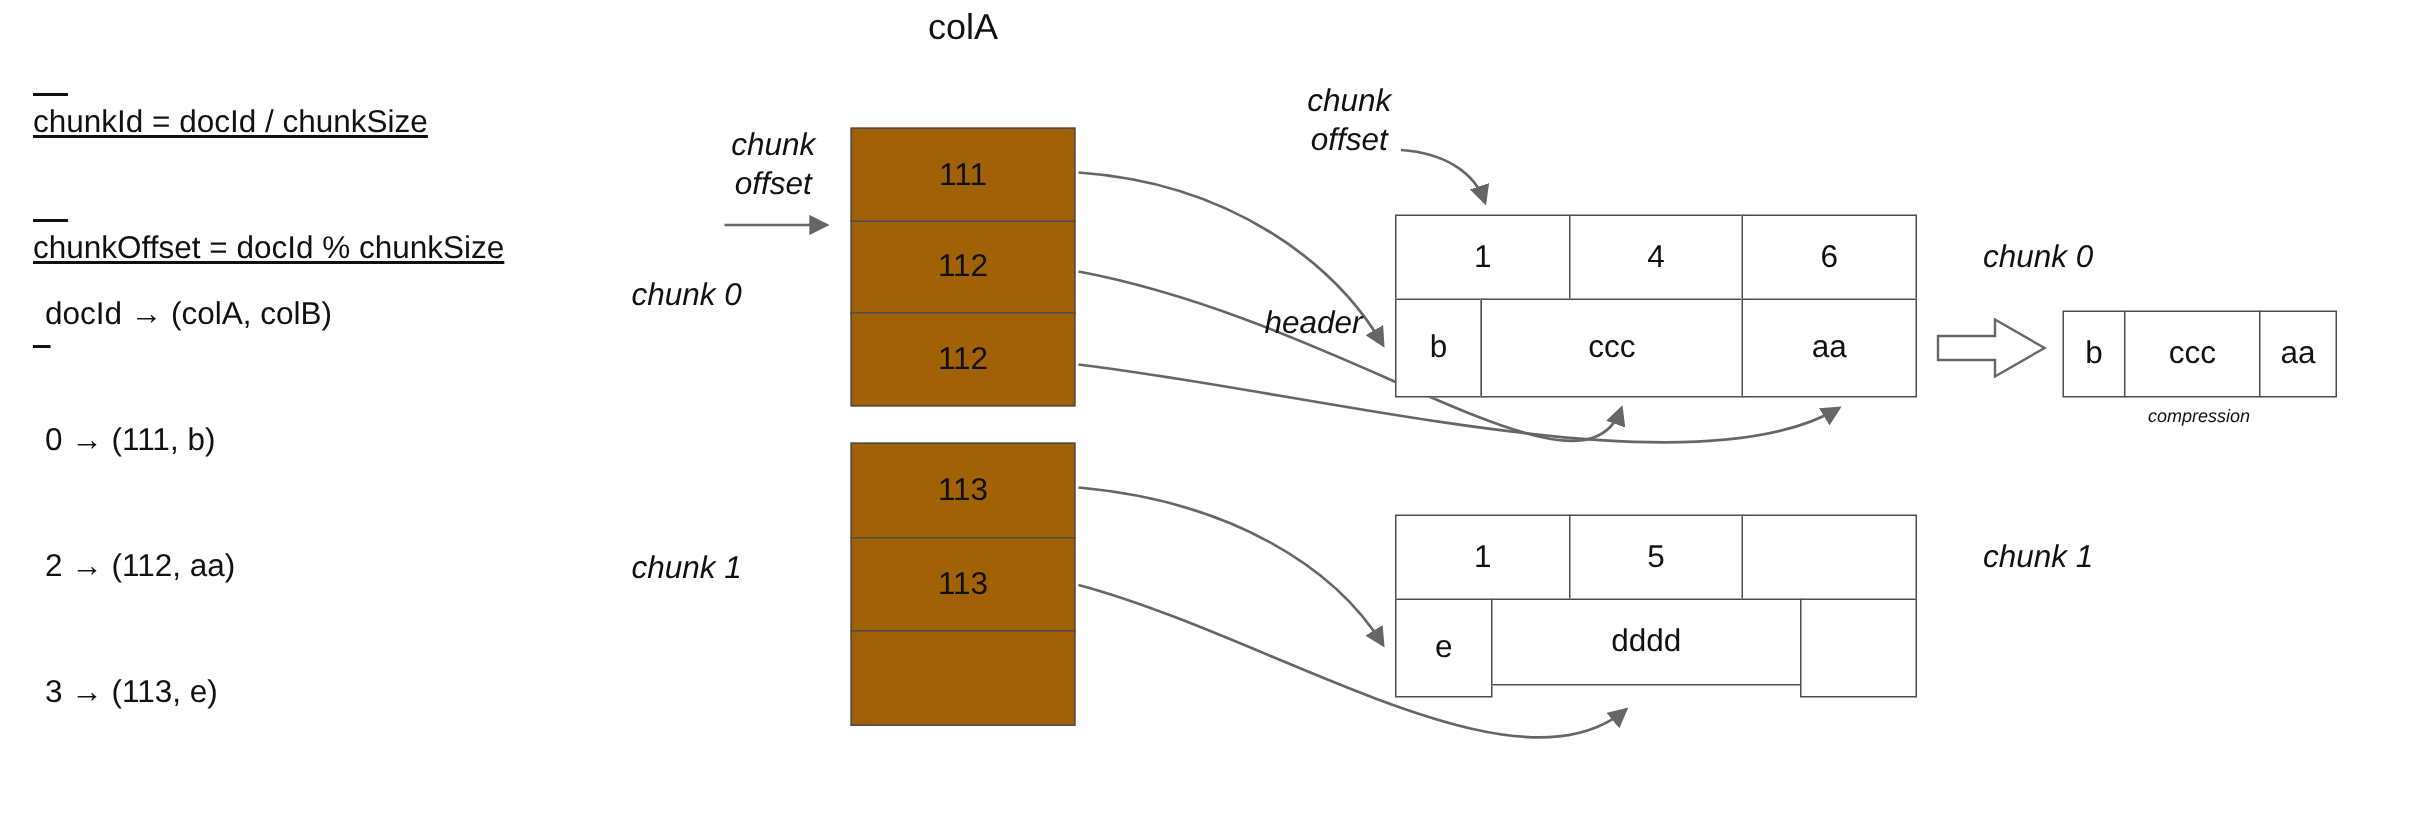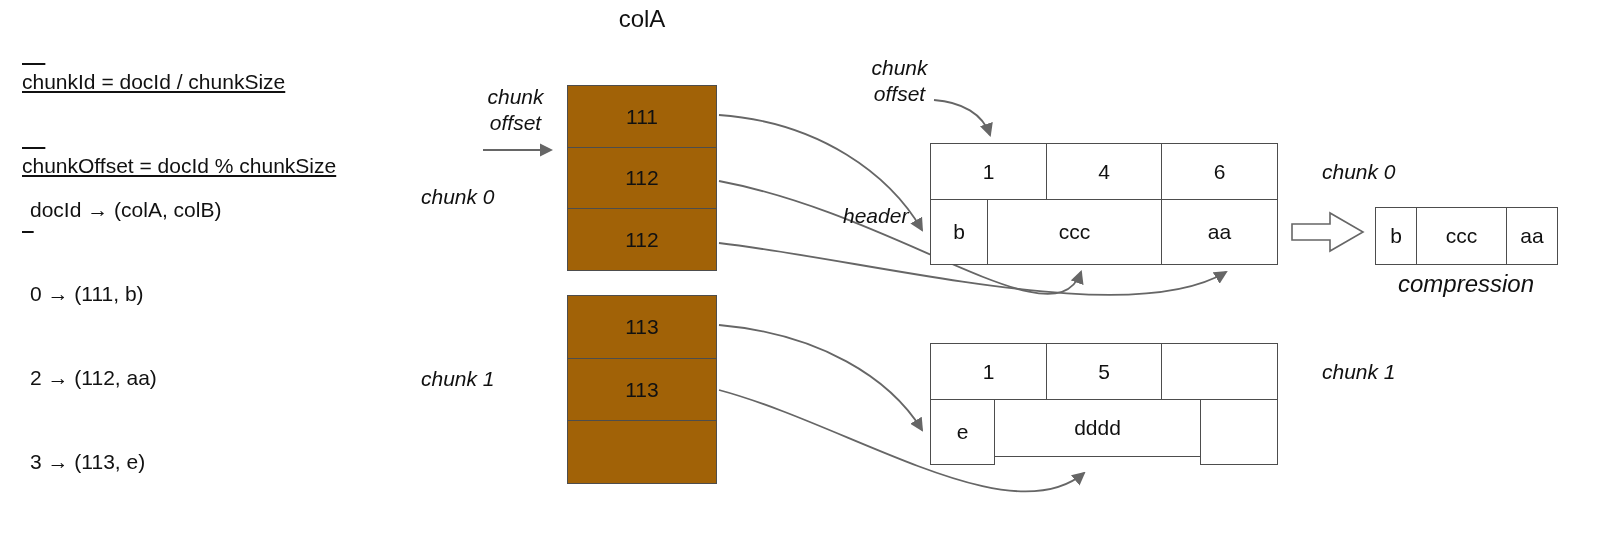--- a/index.html
+++ b/index.html
@@ -131,21 +131,21 @@
     <div class="cell pink" style="width:117px; height:66px;">aa</div>
   </div>
 
   <div class="abs lbl" style="left:1322px; top:160px;">chunk 0</div>
 
   <div class="hrow" style="left:1375px; top:207px;">
     <div class="cell" style="width:42px; height:58px;">b</div>
     <div class="cell pink" style="width:92px; height:58px;">ccc</div>
     <div class="cell pink" style="width:52px; height:58px;">aa</div>
   </div>
-  <div class="abs lbl center" style="left:1371px; top:270px; width:190px; font-size:24px;">compression</div>
+  <div class="abs lbl center" style="left:1371px; top:270px; width:190px; font-size:12px;">compression</div>
 
   <div class="hrow" style="left:930px; top:343px;">
     <div class="cell hdr" style="width:117px; height:58px;">1</div>
     <div class="cell hdr" style="width:117px; height:58px;">5</div>
     <div class="cell hdr" style="width:117px; height:58px;"></div>
   </div>
 
   <div class="hrow" style="left:930px; top:399px;">
     <div class="cell" style="width:65px; height:66px;">e</div>
     <div class="cell" style="width:208px; height:58px;">dddd</div>

